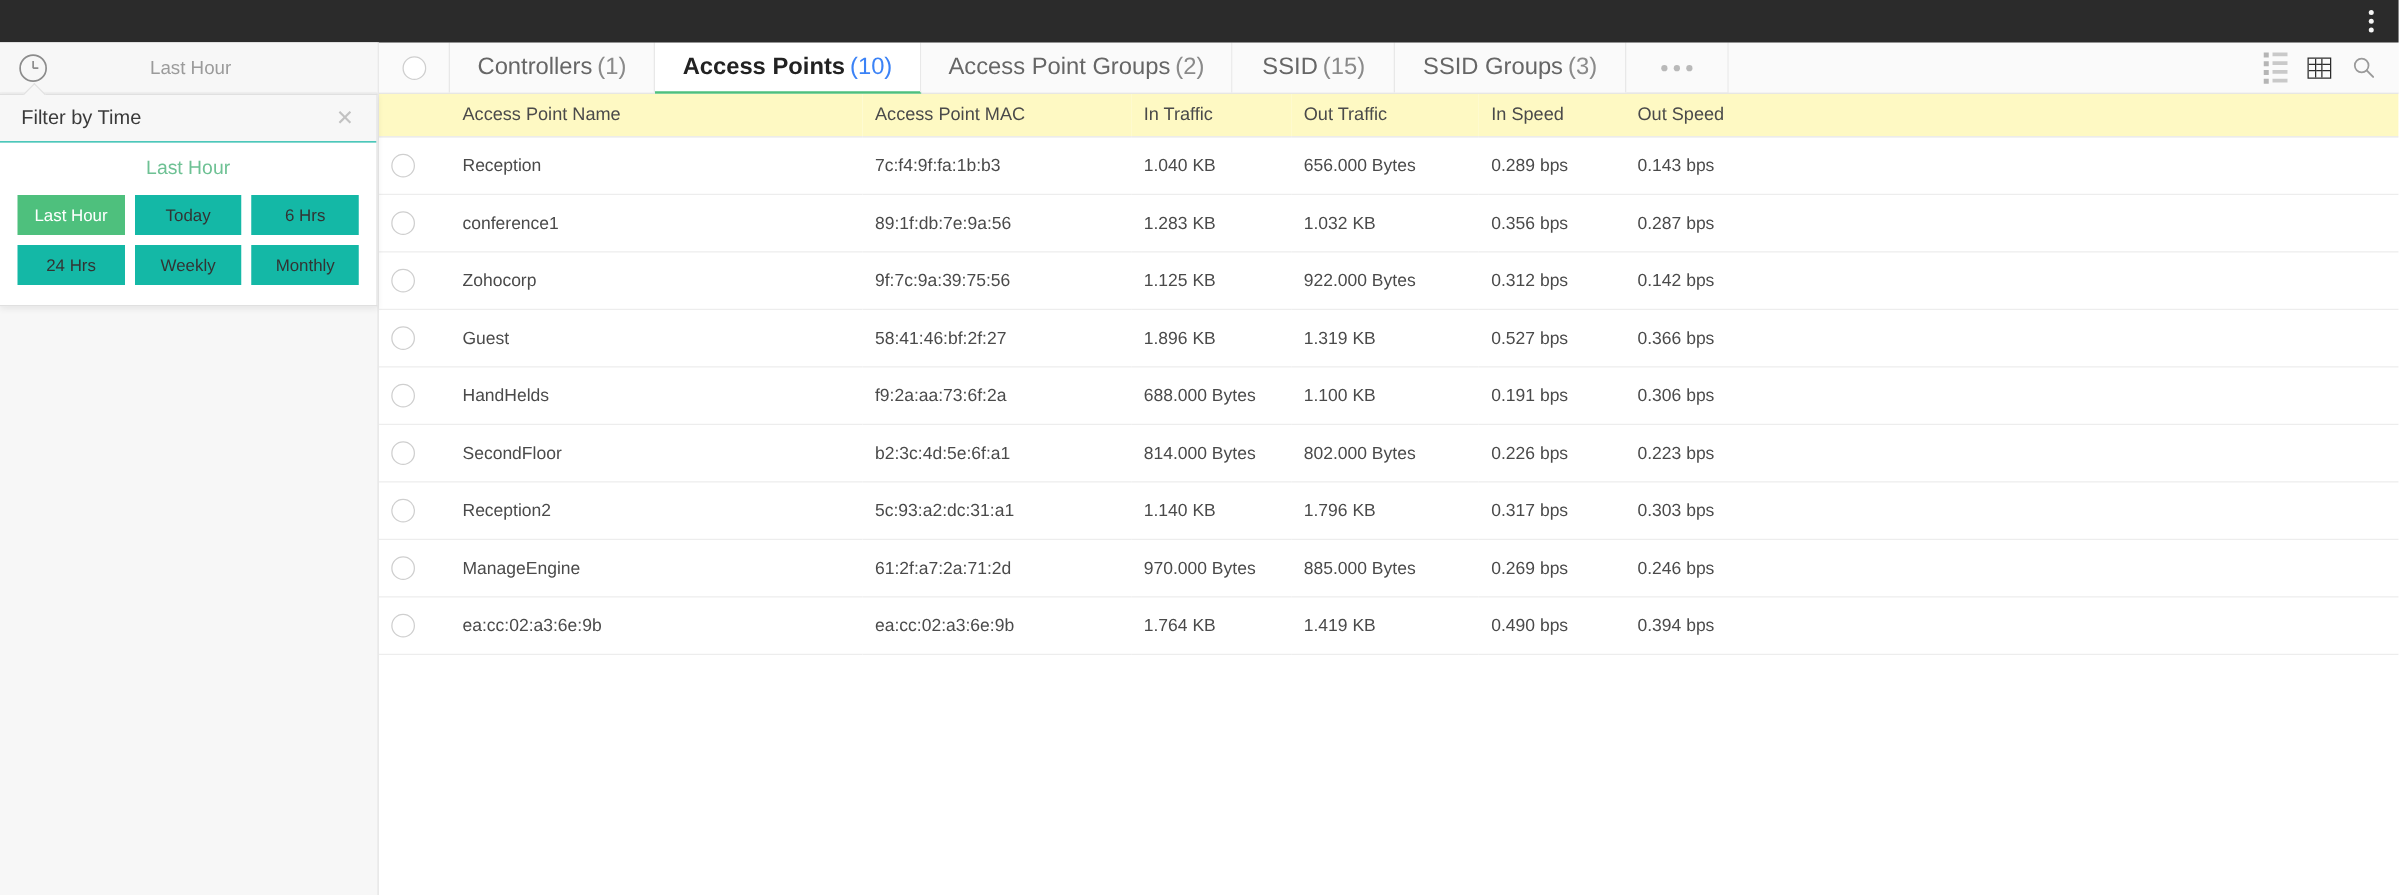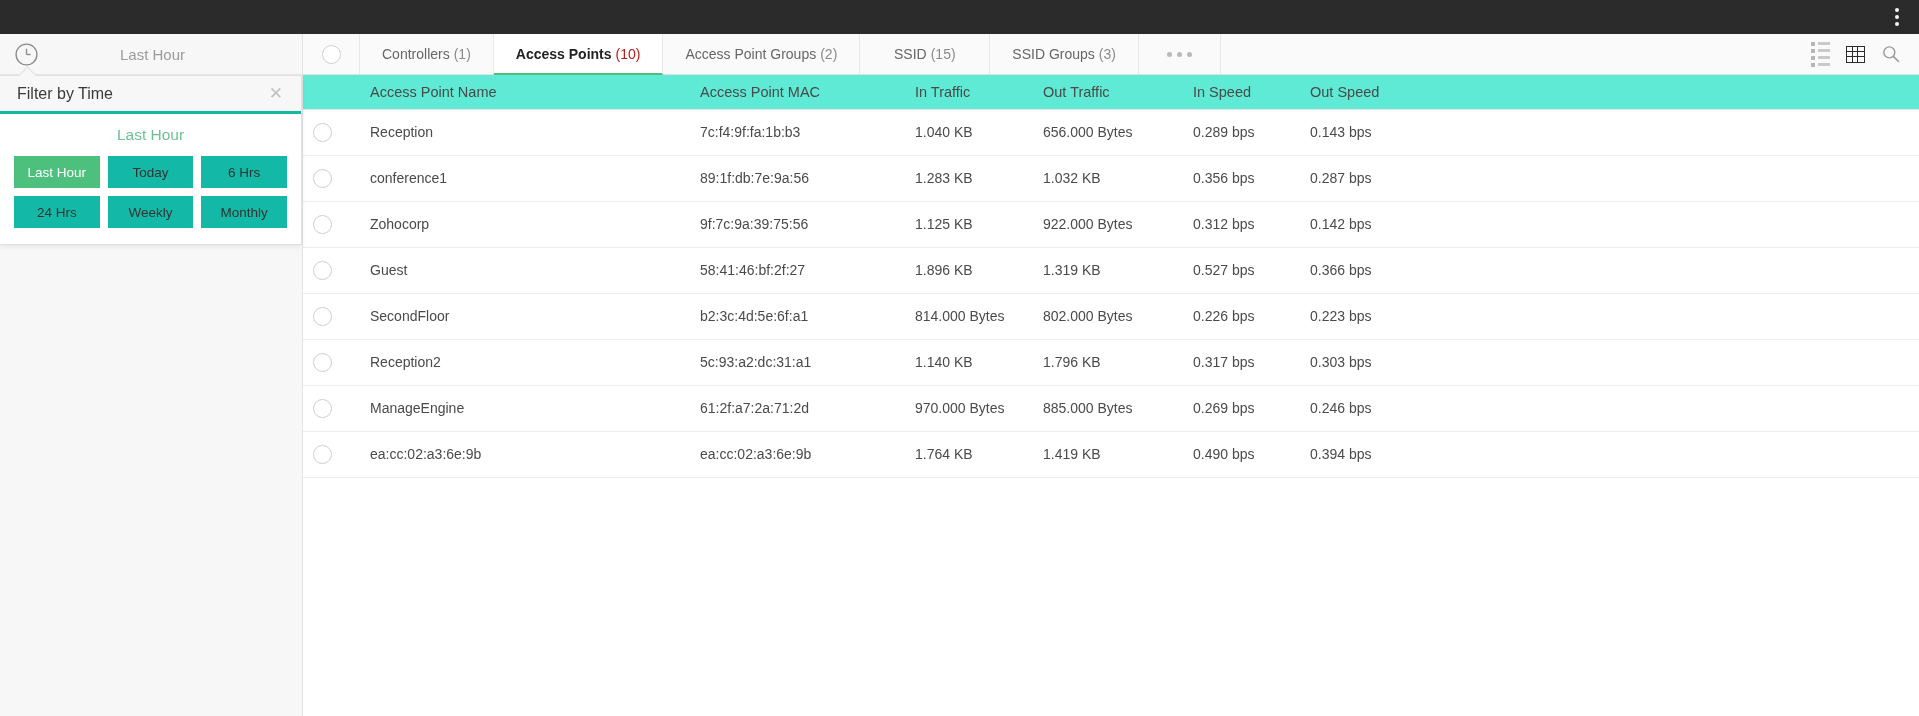--- a/index.html
+++ b/index.html
@@ -81,21 +81,21 @@
     left: 21px; top: -7px;
     width: 12px; height: 12px;
     background: #f7f7f7;
     border-left: 1px solid #e0e0e0;
     border-top: 1px solid #e0e0e0;
     transform: rotate(45deg);
   }
   .filter-head {
     height: 38px;
     background: #f7f7f7;
-    border-bottom: 3px solid #14b8a6;
+    border-bottom: 1px solid #14b8a6;
     display: flex; align-items: center;
     padding: 0 14px 0 17px;
     position: relative;
   }
   .filter-title { font-size: 16px; color: #3a3a3a; }
   .filter-close {
     margin-left: auto;
     color: #c2c2c2; font-size: 17px;
     line-height: 1; cursor: pointer;
     padding: 2px 4px;
@@ -138,37 +138,37 @@
     width: 19px; height: 19px;
     border: 1px solid #cfcfcf;
     border-radius: 50%;
     background: #fff;
     cursor: pointer;
     flex: 0 0 19px;
   }
   .tab {
     display: flex; align-items: center; justify-content: center;
     padding: 0 22px;
-    font-size: 14px;
+    font-size: 19px;
     color: #666;
     border-right: 1px solid #e8e8e8;
     background: #fafafa;
     white-space: nowrap;
     cursor: pointer;
     min-width: 130px;
   }
   .tab .cnt { color: #8a8a8a; margin-left: 4px; }
   .tab.active {
     background: #ffffff;
     color: #222;
     font-weight: bold;
     border-bottom: 2px solid #4ec07d;
     margin-bottom: -1px;
   }
-  .tab.active .cnt { font-weight: normal; color: #b91c1c; }
+  .tab.active .cnt { font-weight: normal; color: #3b82f6; }
   .tab-dots {
     display: flex; align-items: center; justify-content: center;
     padding: 0 28px;
     border-right: 1px solid #e8e8e8;
     gap: 5px;
     cursor: pointer;
   }
   .tab-dots i { width: 5px; height: 5px; border-radius: 50%; background: #b9b9b9; display: block; }
   .tabbar-spacer { flex: 1; background: #fafafa; }
   .tabbar-icons { display: flex; align-items: center; gap: 16px; padding: 0 18px 0 10px; background: #fafafa; }
@@ -189,21 +189,21 @@
   .ic-grid i { border-right: 1.4px solid #2c2c2c; border-bottom: 1.4px solid #2c2c2c; }
   .ic-grid i:nth-child(3n) { border-right: none; }
   .ic-grid i:nth-child(n+7) { border-bottom: none; }
 
   .ic-search { width: 20px; height: 20px; cursor: pointer; }
 
   
   .table-scroll { flex: 1; overflow: hidden; }
   table.aps { width: 100%; border-collapse: collapse; table-layout: fixed; }
   table.aps th {
-    background: #5eead4;
+    background: #fef9c3;
     color: #4a4a4a;
     font-size: 14.5px;
     font-weight: normal;
     text-align: left;
     height: 34px;
     padding: 0 10px;
     border-bottom: 1px solid #e6e6e6;
     white-space: nowrap;
   }
   table.aps td {
@@ -406,20 +406,31 @@
               <td>58:41:46:bf:2f:27</td>
               <td>1.896 KB</td>
               <td>1.319 KB</td>
               <td>0.527 bps</td>
               <td>0.366 bps</td>
             </tr>
             <tr>
               <td class="cell-sel">
                 <div class="radio"></div>
               </td>
+              <td>HandHelds</td>
+              <td>f9:2a:aa:73:6f:2a</td>
+              <td>688.000 Bytes</td>
+              <td>1.100 KB</td>
+              <td>0.191 bps</td>
+              <td>0.306 bps</td>
+            </tr>
+            <tr>
+              <td class="cell-sel">
+                <div class="radio"></div>
+              </td>
               <td>SecondFloor</td>
               <td>b2:3c:4d:5e:6f:a1</td>
               <td>814.000 Bytes</td>
               <td>802.000 Bytes</td>
               <td>0.226 bps</td>
               <td>0.223 bps</td>
             </tr>
             <tr>
               <td class="cell-sel">
                 <div class="radio"></div>

